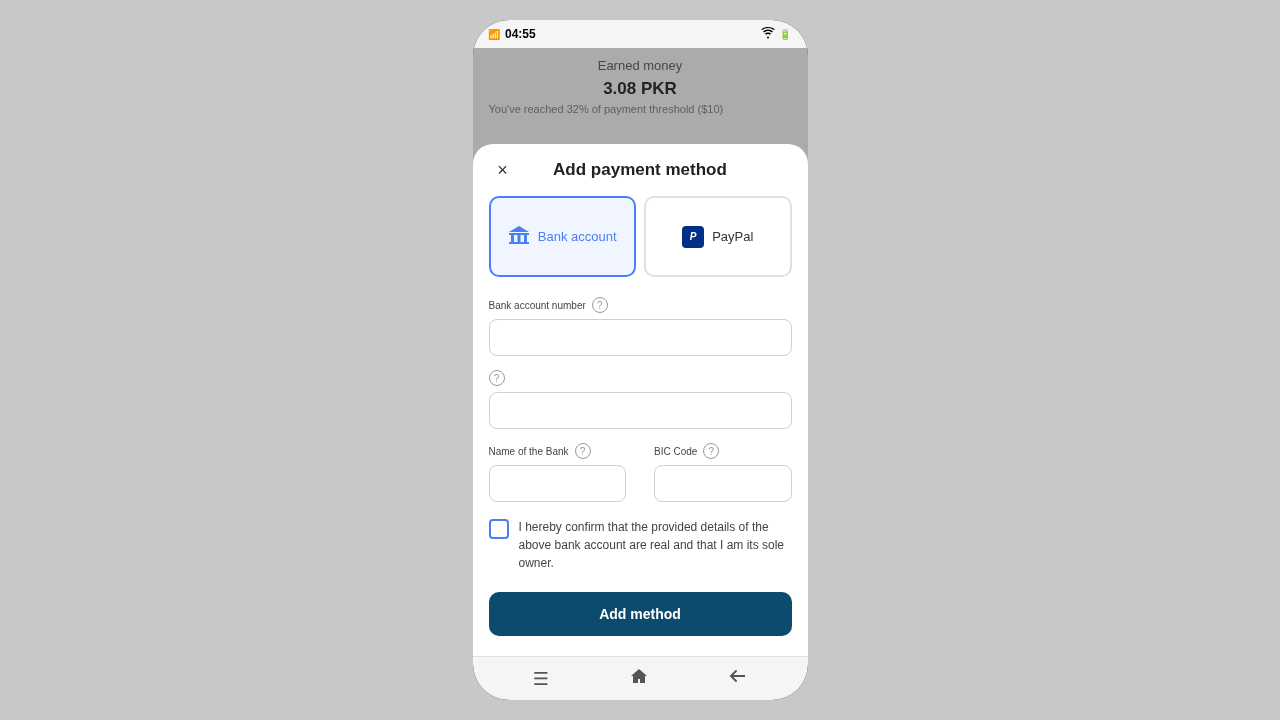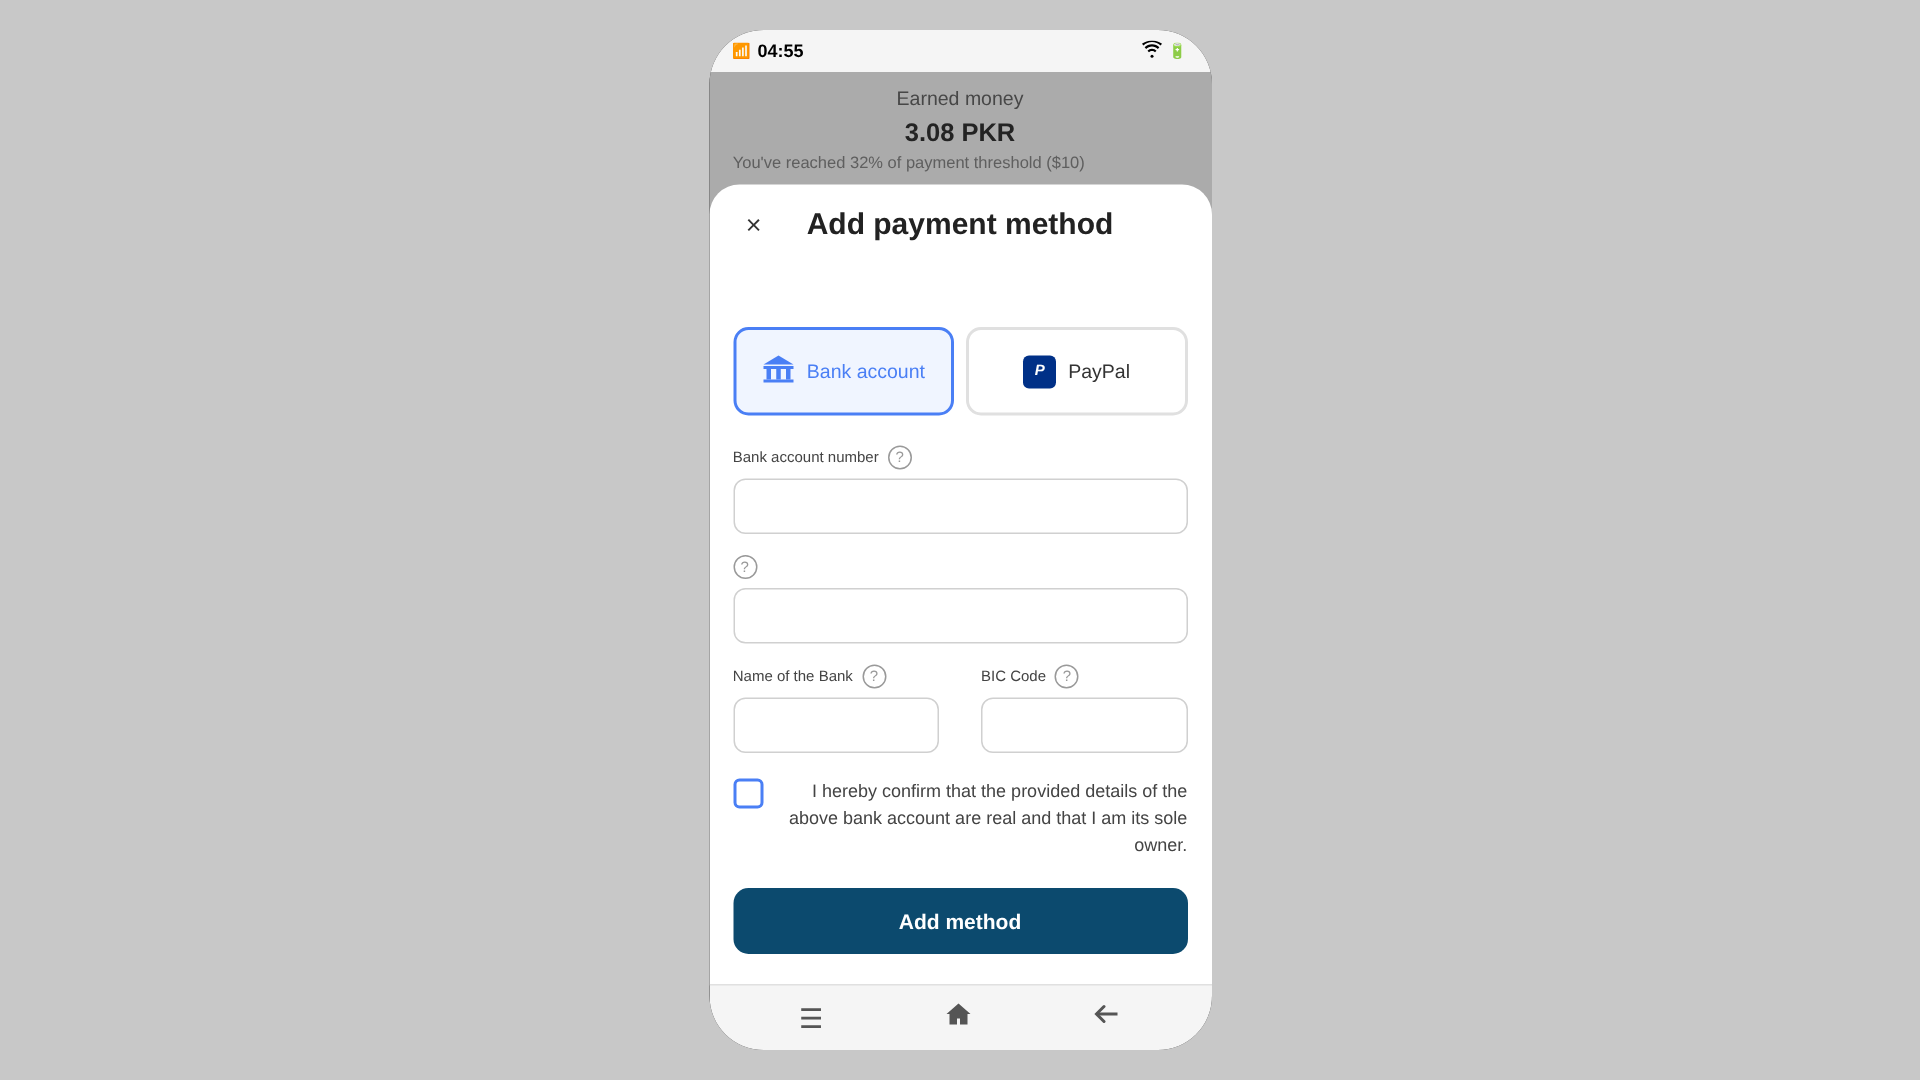--- a/index.html
+++ b/index.html
@@ -119,47 +119,46 @@
       cursor: pointer;
       color: #333;
       width: 28px;
       height: 28px;
       display: flex;
       align-items: center;
       justify-content: center;
     }
 
     .modal-title {
-      font-size: 20px;
+      font-size: 17px;
       font-weight: 600;
       color: #222;
     }
 
     
     .payment-tabs {
       display: flex;
       gap: 8px;
       margin-bottom: 20px;
     }
 
     .tab-btn {
       flex: 1;
       border: 2px solid #e0e0e0;
       border-radius: 10px;
-      padding: 16px 8px;
+      padding: 27px 8px;
       background: #fff;
       display: flex;
       align-items: center;
       justify-content: center;
       gap: 8px;
       cursor: pointer;
       font-size: 13px;
       font-weight: 500;
       color: #333;
-      margin-top: 40px;
     }
 
     .tab-btn.active {
       border-color: #4a7ff5;
       background: #f0f5ff;
       color: #4a7ff5;
     }
 
     .paypal-icon {
       width: 22px;
@@ -223,21 +222,20 @@
     .form-col {
       flex: 1;
     }
 
     
     .checkbox-area {
       display: flex;
       align-items: flex-start;
       gap: 10px;
       margin: 16px 0 20px;
-      text-align: right;
     }
 
     .checkbox-box {
       width: 20px;
       height: 20px;
       border: 2px solid #4a7ff5;
       border-radius: 4px;
       flex-shrink: 0;
       margin-top: 1px;
       background: #fff;

